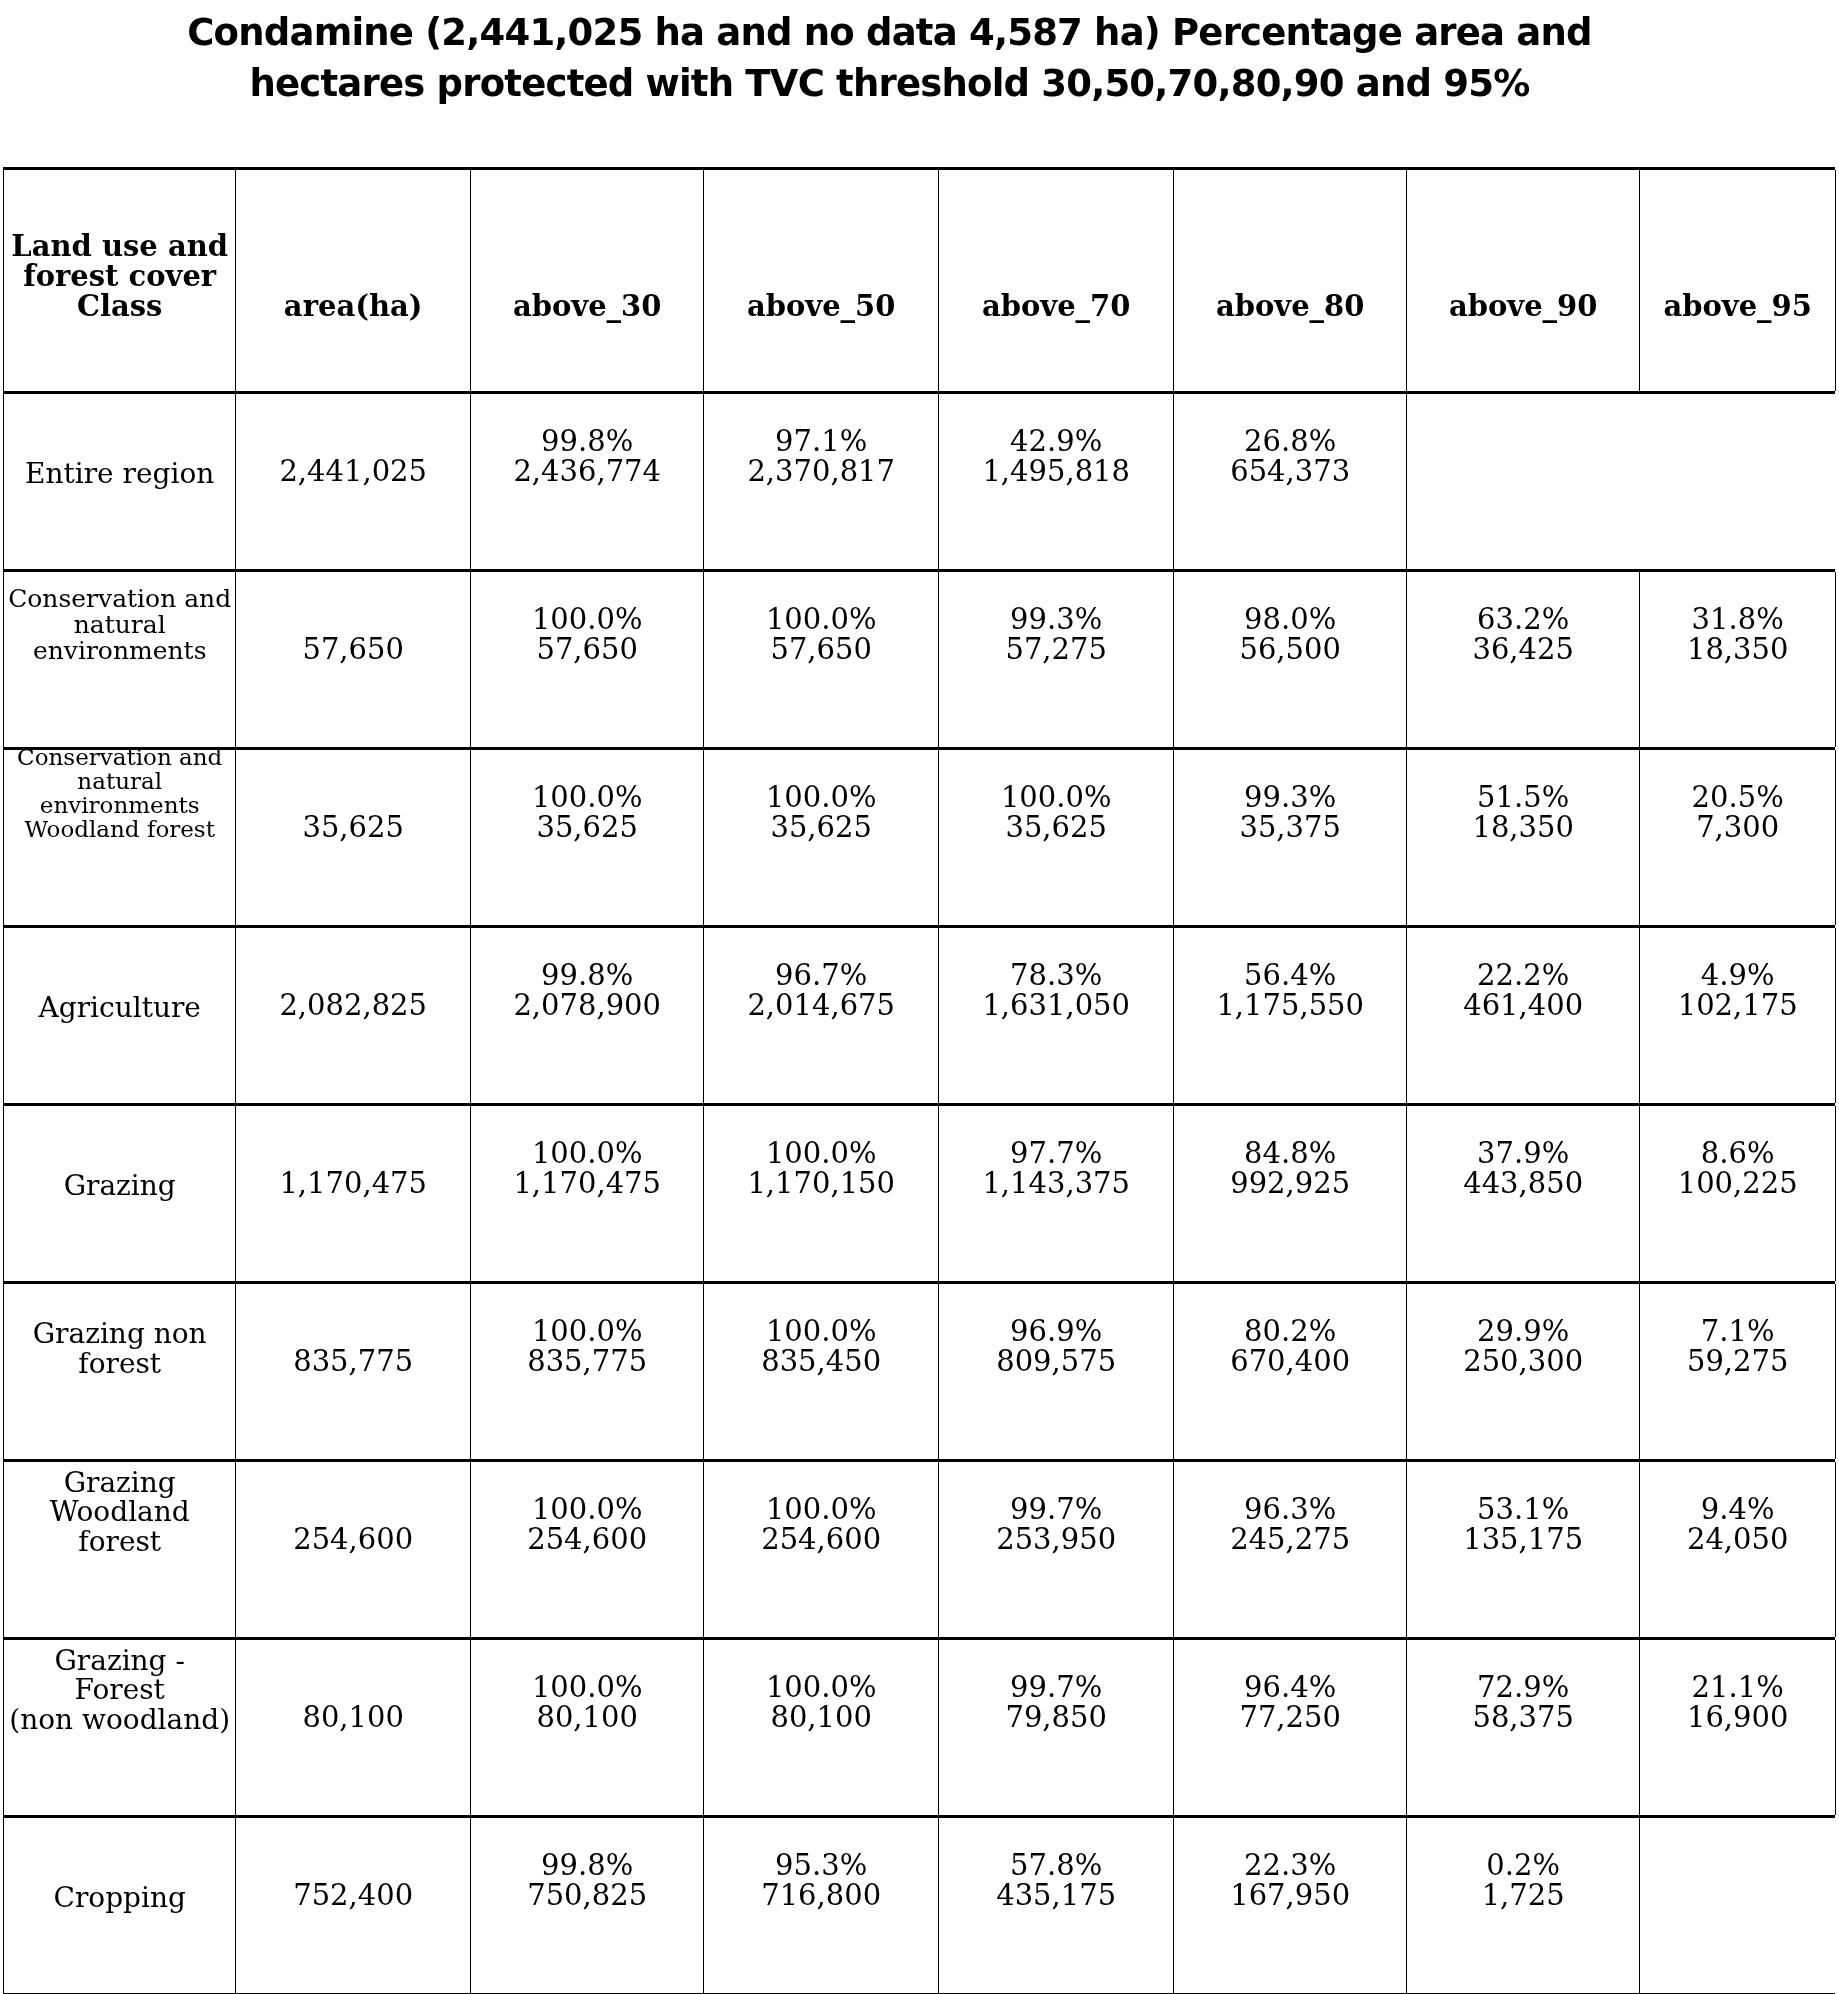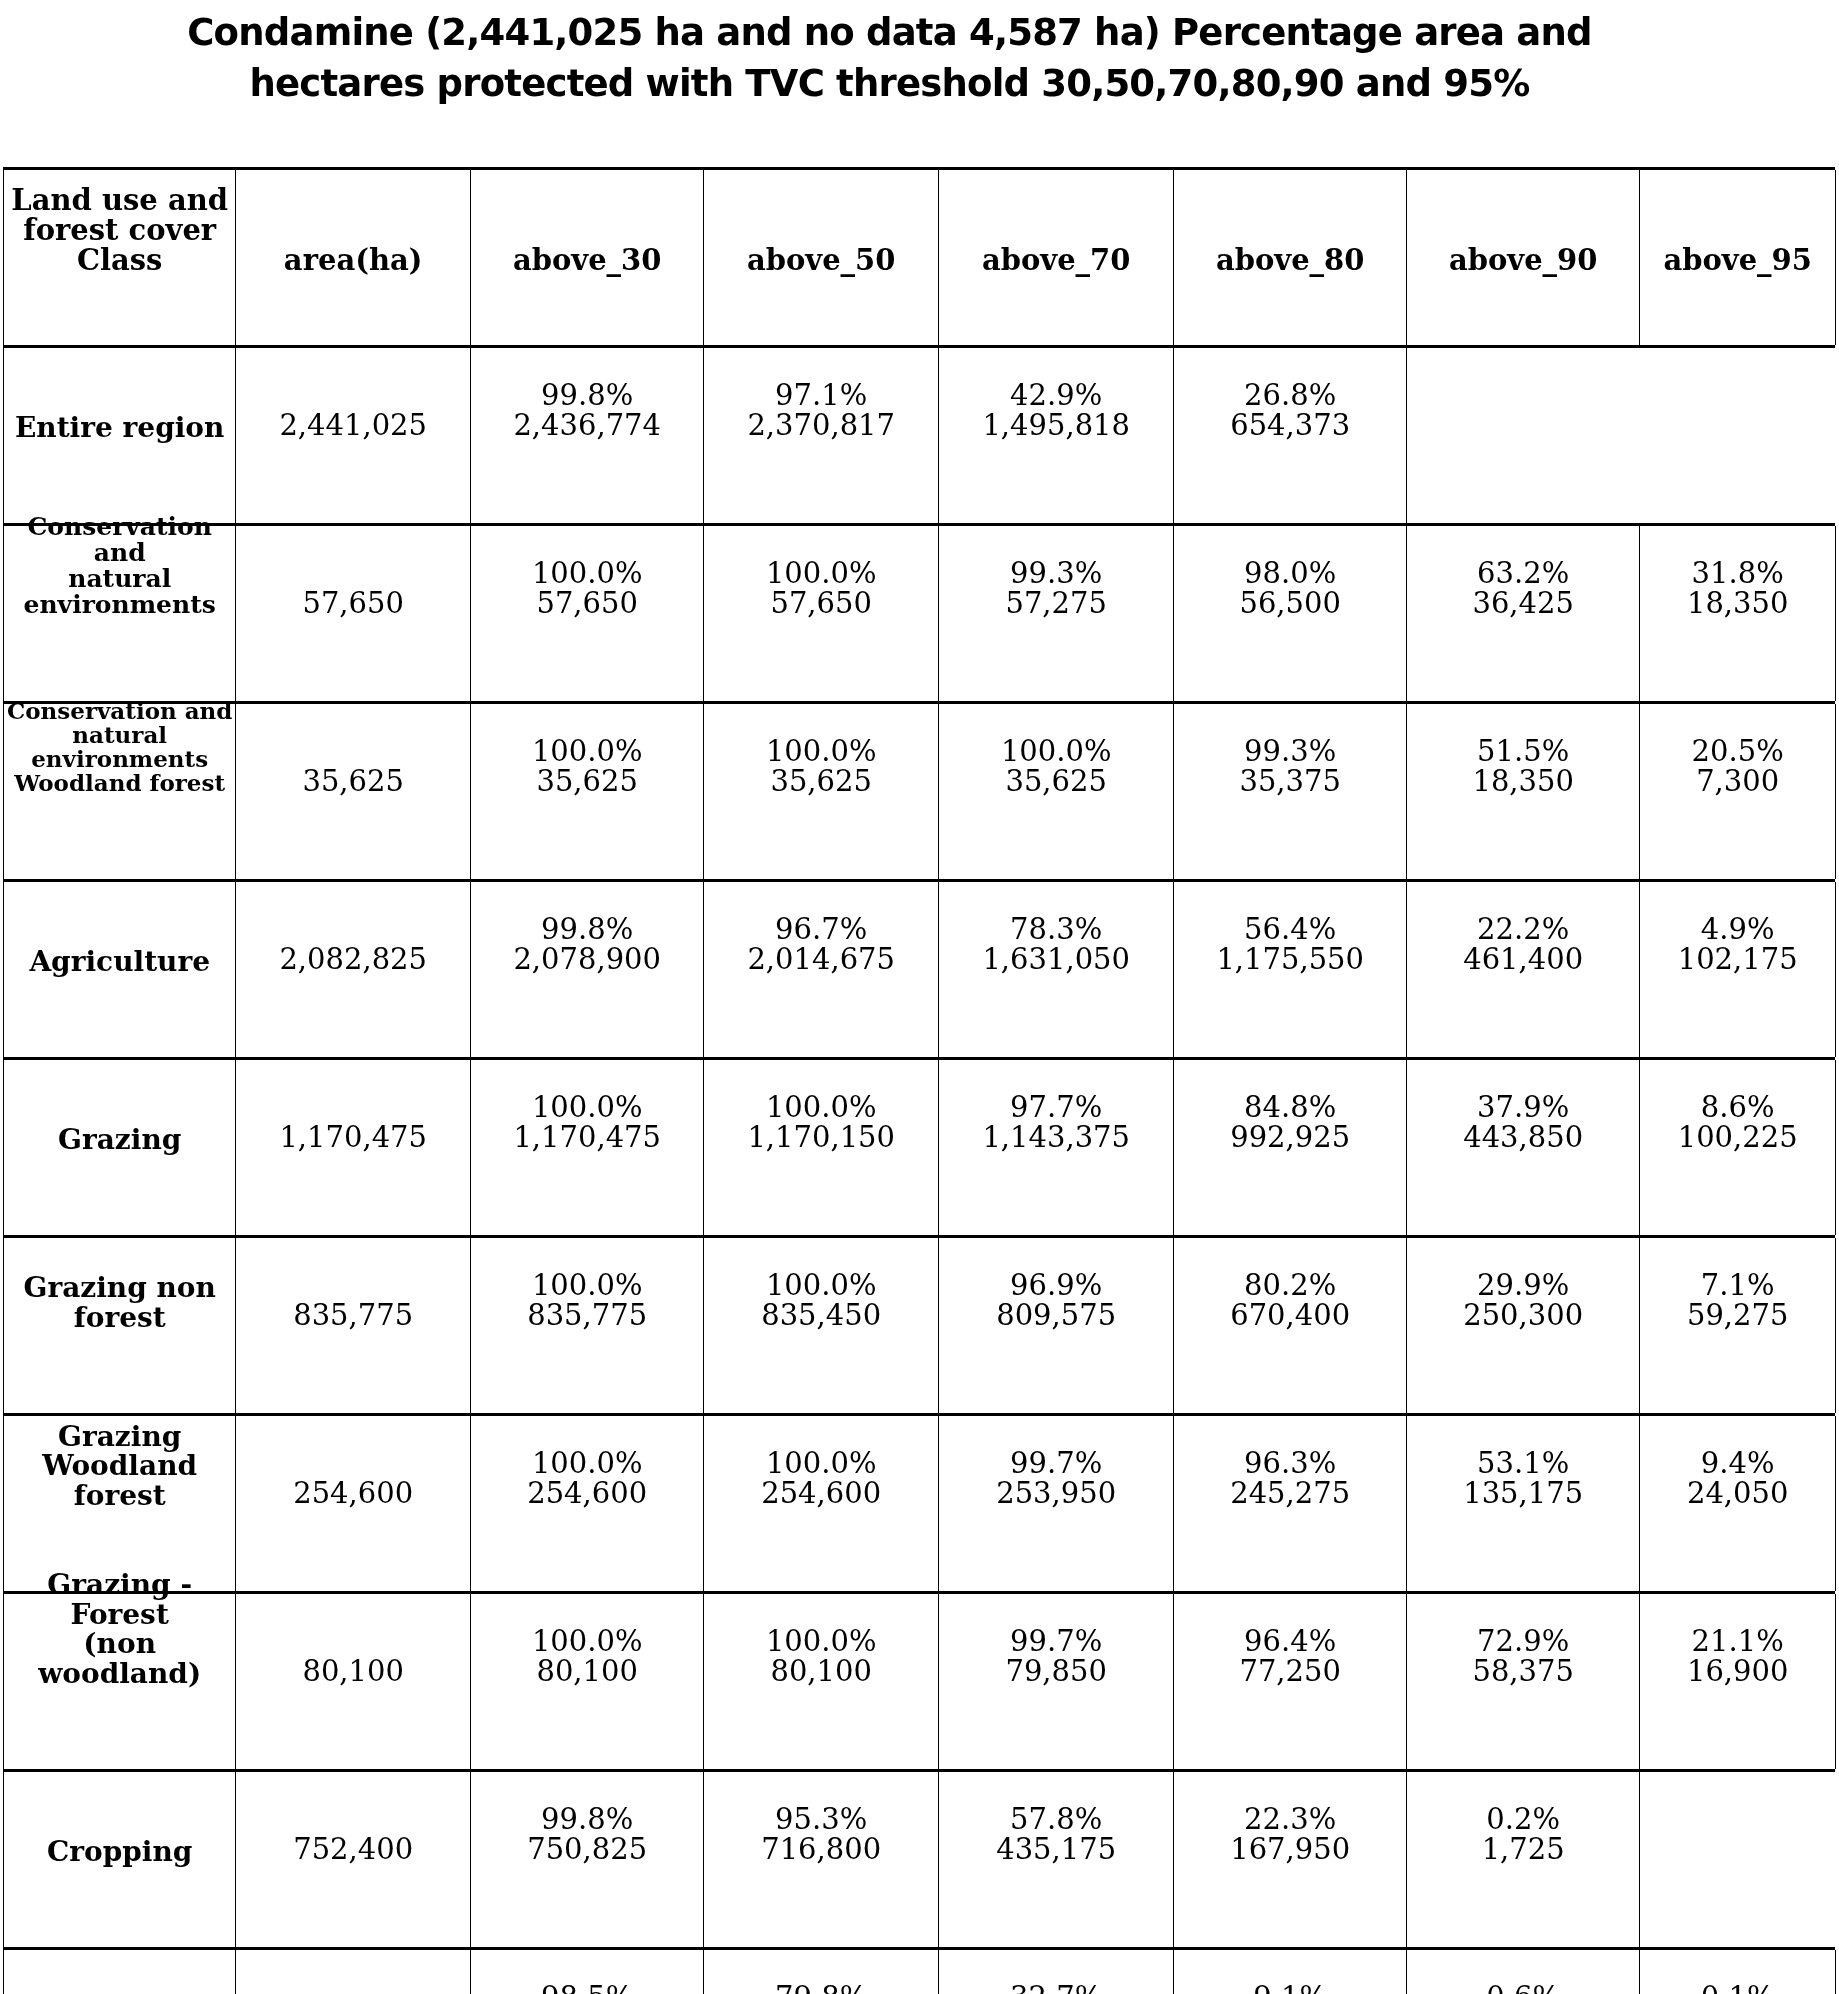--- a/index.html
+++ b/index.html
@@ -18,27 +18,27 @@
   .title{position:absolute;top:7.2px;left:0;width:1839px;text-align:center;
          transform:translateX(-30px);
          font-family:"DejaVu Sans", sans-serif;font-weight:bold;
          font-size:37px;line-height:51px;letter-spacing:-0.8px;}
 
   
   .tbl{position:absolute;left:3.2px;top:167px;width:1832px;
        border-top:3.2px solid var(--ink);border-bottom:3.2px solid var(--ink);}
   .trow{display:grid;grid-template-columns:233px 235px 233px 235px 235px 233px 233px 196px;
         height:178px;border-bottom:3.2px solid var(--ink);position:relative;}
-  .trow.head{height:178px;}
+  .trow.head{height:224px;}
   .cell{position:relative;border-right:1.2px solid var(--ink);height:100%;}
   .cell.c0{border-left:1.2px solid var(--ink);}
   .cc{position:absolute;left:0.8px;right:0.8px;bottom:83px;text-align:center;
       font-size:29px;line-height:30px;white-space:pre-line;}
   .hc{bottom:70px;font-weight:bold;}
-  .lab{font-weight:bold;text-align:center;}
+  .lab{font-weight:normal;text-align:center;}
   .lab1{font-size:28px;line-height:29.5px;bottom:81px;}
   .lab3{font-size:25px;line-height:26px;bottom:83px;}
   .lab4{font-size:23px;line-height:24px;bottom:84px;}
 </style>
 </head>
 <body>
 
 <div class="page">
 
   <div class="title">

